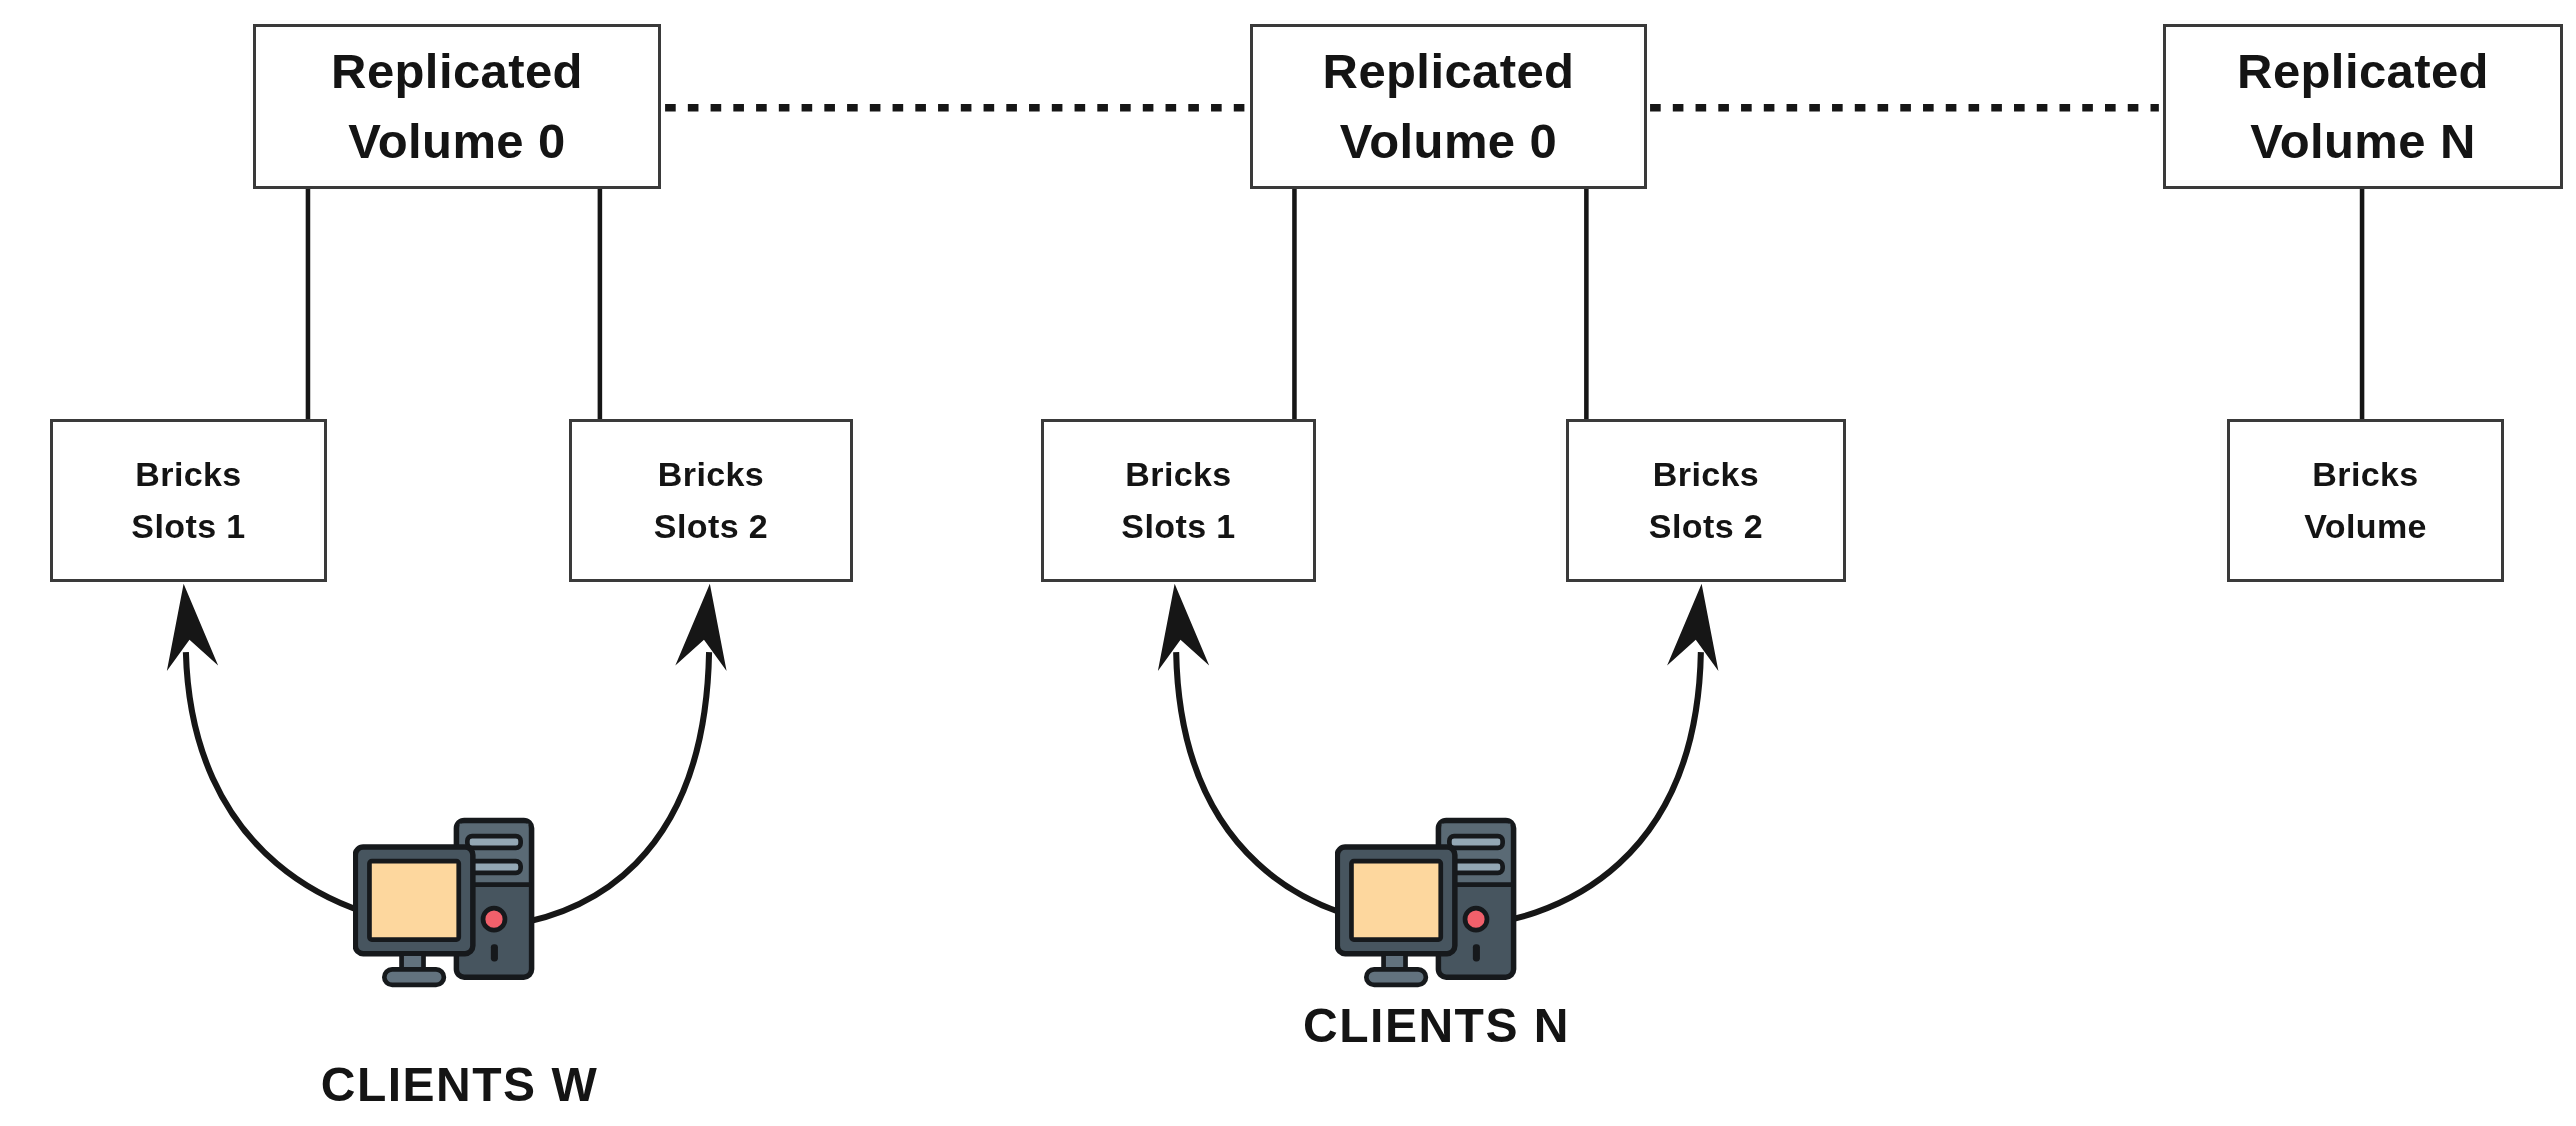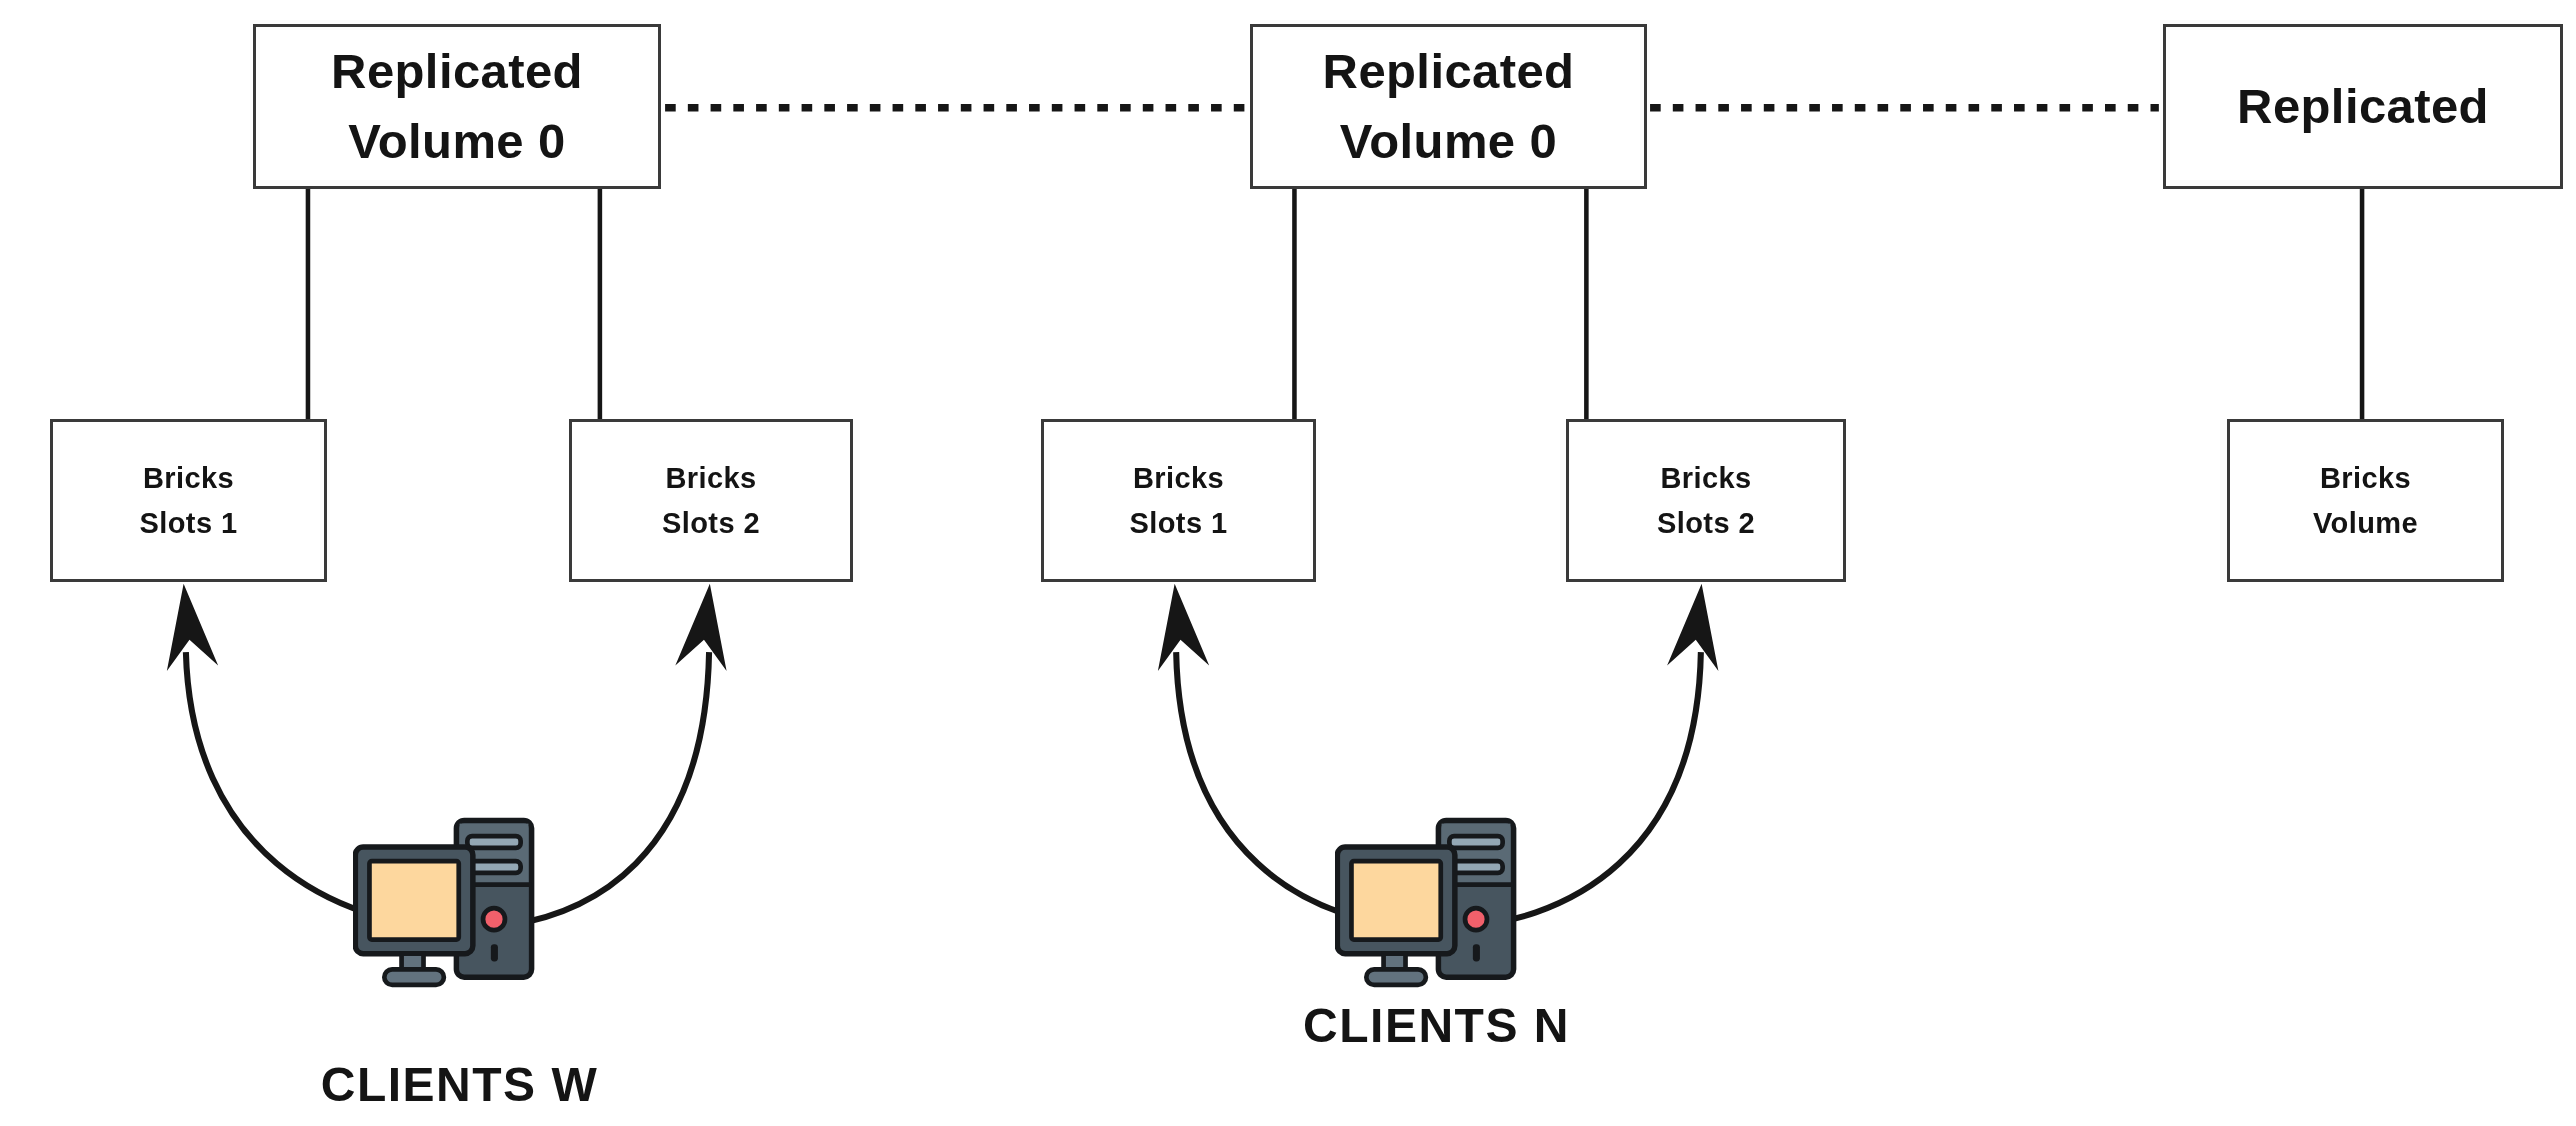--- a/index.html
+++ b/index.html
@@ -33,21 +33,21 @@
     color: #141414;
     z-index: 2;
   }
   .volume-box {
     font-size: 49px;
     font-weight: 600;
     line-height: 1.42;
     letter-spacing: 0.4px;
   }
   .brick-box {
-    font-size: 29px;
+    font-size: 34px;
     font-weight: 600;
     line-height: 1.52;
     letter-spacing: 0.4px;
   }
   
   .vol-w    { left: 253px;  top: 24px;  width: 408px; height: 165px; }
   .vol-n    { left: 1250px; top: 24px;  width: 397px; height: 165px; }
   .vol-last { left: 2163px; top: 24px;  width: 400px; height: 165px; }
   
   .brick-w1   { left: 50px;   top: 419px; width: 277px; height: 163px; }
@@ -115,20 +115,21 @@
   <div class="node-box volume-box vol-w">
     <span>Replicated</span>
     <span>Volume 0</span>
   </div>
   <div class="node-box volume-box vol-n">
     <span>Replicated</span>
     <span>Volume 0</span>
   </div>
   <div class="node-box volume-box vol-last">
     <span>Replicated</span>
+    <span>Volume N</span>
   </div>
 
   <div class="node-box brick-box brick-w1">
     <span>Bricks</span>
     <span>Slots 1</span>
   </div>
   <div class="node-box brick-box brick-w2">
     <span>Bricks</span>
     <span>Slots 2</span>
   </div>

